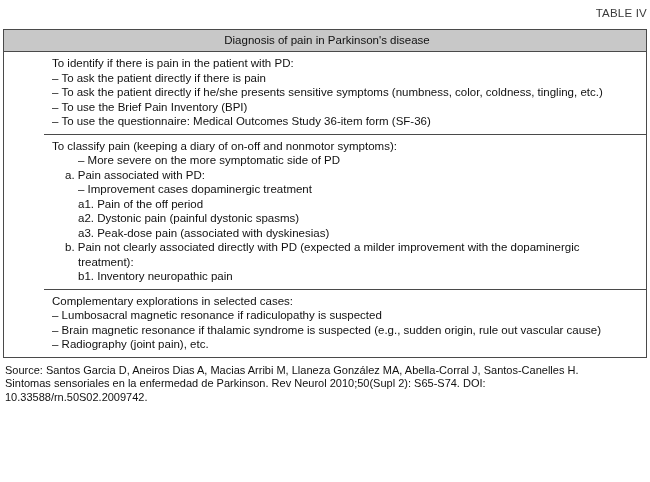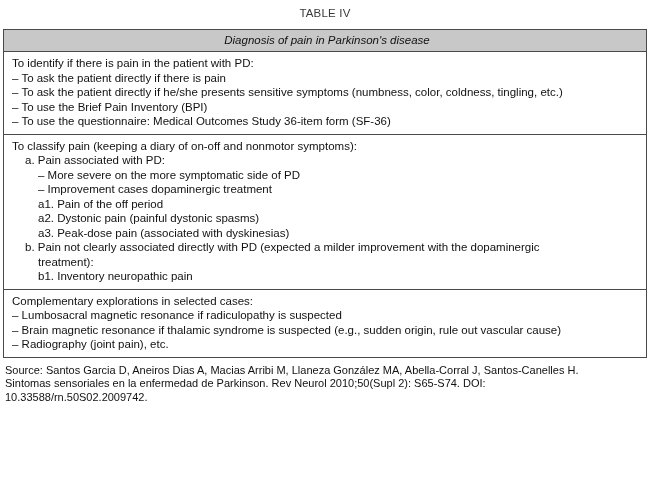--- a/index.html
+++ b/index.html
@@ -7,45 +7,45 @@
   body {
     width: 650px;
     height: 482px;
     overflow: hidden;
     font-family: "Liberation Sans", sans-serif;
     color: #1a1a1a;
   }
   .page { padding: 7px 3px 0 3px; }
 
   .caption {
-    text-align: center;
+    text-align: right;
     font-size: 11.5px;
     line-height: 13px;
     color: #3a3a3a;
     margin-bottom: 9px;
     letter-spacing: 0.2px;
   }
 
   .table {
     border: 1px solid #4a4a4a;
     background: #ffffff;
   }
   .table-header {
     background: #c8c8c8;
     border-bottom: 1px solid #4a4a4a;
     text-align: center;
-    font-style: italic;
     font-size: 11.5px;
     line-height: 13px;
     padding: 4px 4px 4px 8px;
     color: #111111;
   }
   .section {
     padding: 4px 6px 5px 6px;
     border-top: 1px solid #4a4a4a;
+    margin-left: 40px;
   }
   .section:first-child { border-top: none; }
 
   .line {
     font-size: 11.5px;
     line-height: 14.5px;
     color: #111111;
   }
   .indent-0 { padding-left: 2px; }
   .indent-1 { padding-left: 28px; text-indent: -13px; padding-right: 42px; }
@@ -72,22 +72,22 @@
     <div id="table-body">
         <div class="section">
           <div class="line indent-0">To identify if there is pain in the patient with PD:</div>
           <div class="line indent-0">– To ask the patient directly if there is pain</div>
           <div class="line indent-0">– To ask the patient directly if he/she presents sensitive symptoms (numbness, color, coldness, tingling, etc.)</div>
           <div class="line indent-0">– To use the Brief Pain Inventory (BPI)</div>
           <div class="line indent-0">– To use the questionnaire: Medical Outcomes Study 36-item form (SF-36)</div>
         </div>
         <div class="section">
           <div class="line indent-0">To classify pain (keeping a diary of on-off and nonmotor symptoms):</div>
+          <div class="line indent-2">– More severe on the more symptomatic side of PD</div>
           <div class="line indent-1">a. Pain associated with PD:</div>
-          <div class="line indent-2">– More severe on the more symptomatic side of PD</div>
           <div class="line indent-2">– Improvement cases dopaminergic treatment</div>
           <div class="line indent-2">a1. Pain of the off period</div>
           <div class="line indent-2">a2. Dystonic pain (painful dystonic spasms)</div>
           <div class="line indent-2">a3. Peak-dose pain (associated with dyskinesias)</div>
           <div class="line indent-1">b. Pain not clearly associated directly with PD (expected a milder improvement with the dopaminergic treatment):</div>
           <div class="line indent-2">b1. Inventory neuropathic pain</div>
         </div>
         <div class="section">
           <div class="line indent-0">Complementary explorations in selected cases:</div>
           <div class="line indent-0">– Lumbosacral magnetic resonance if radiculopathy is suspected</div>

